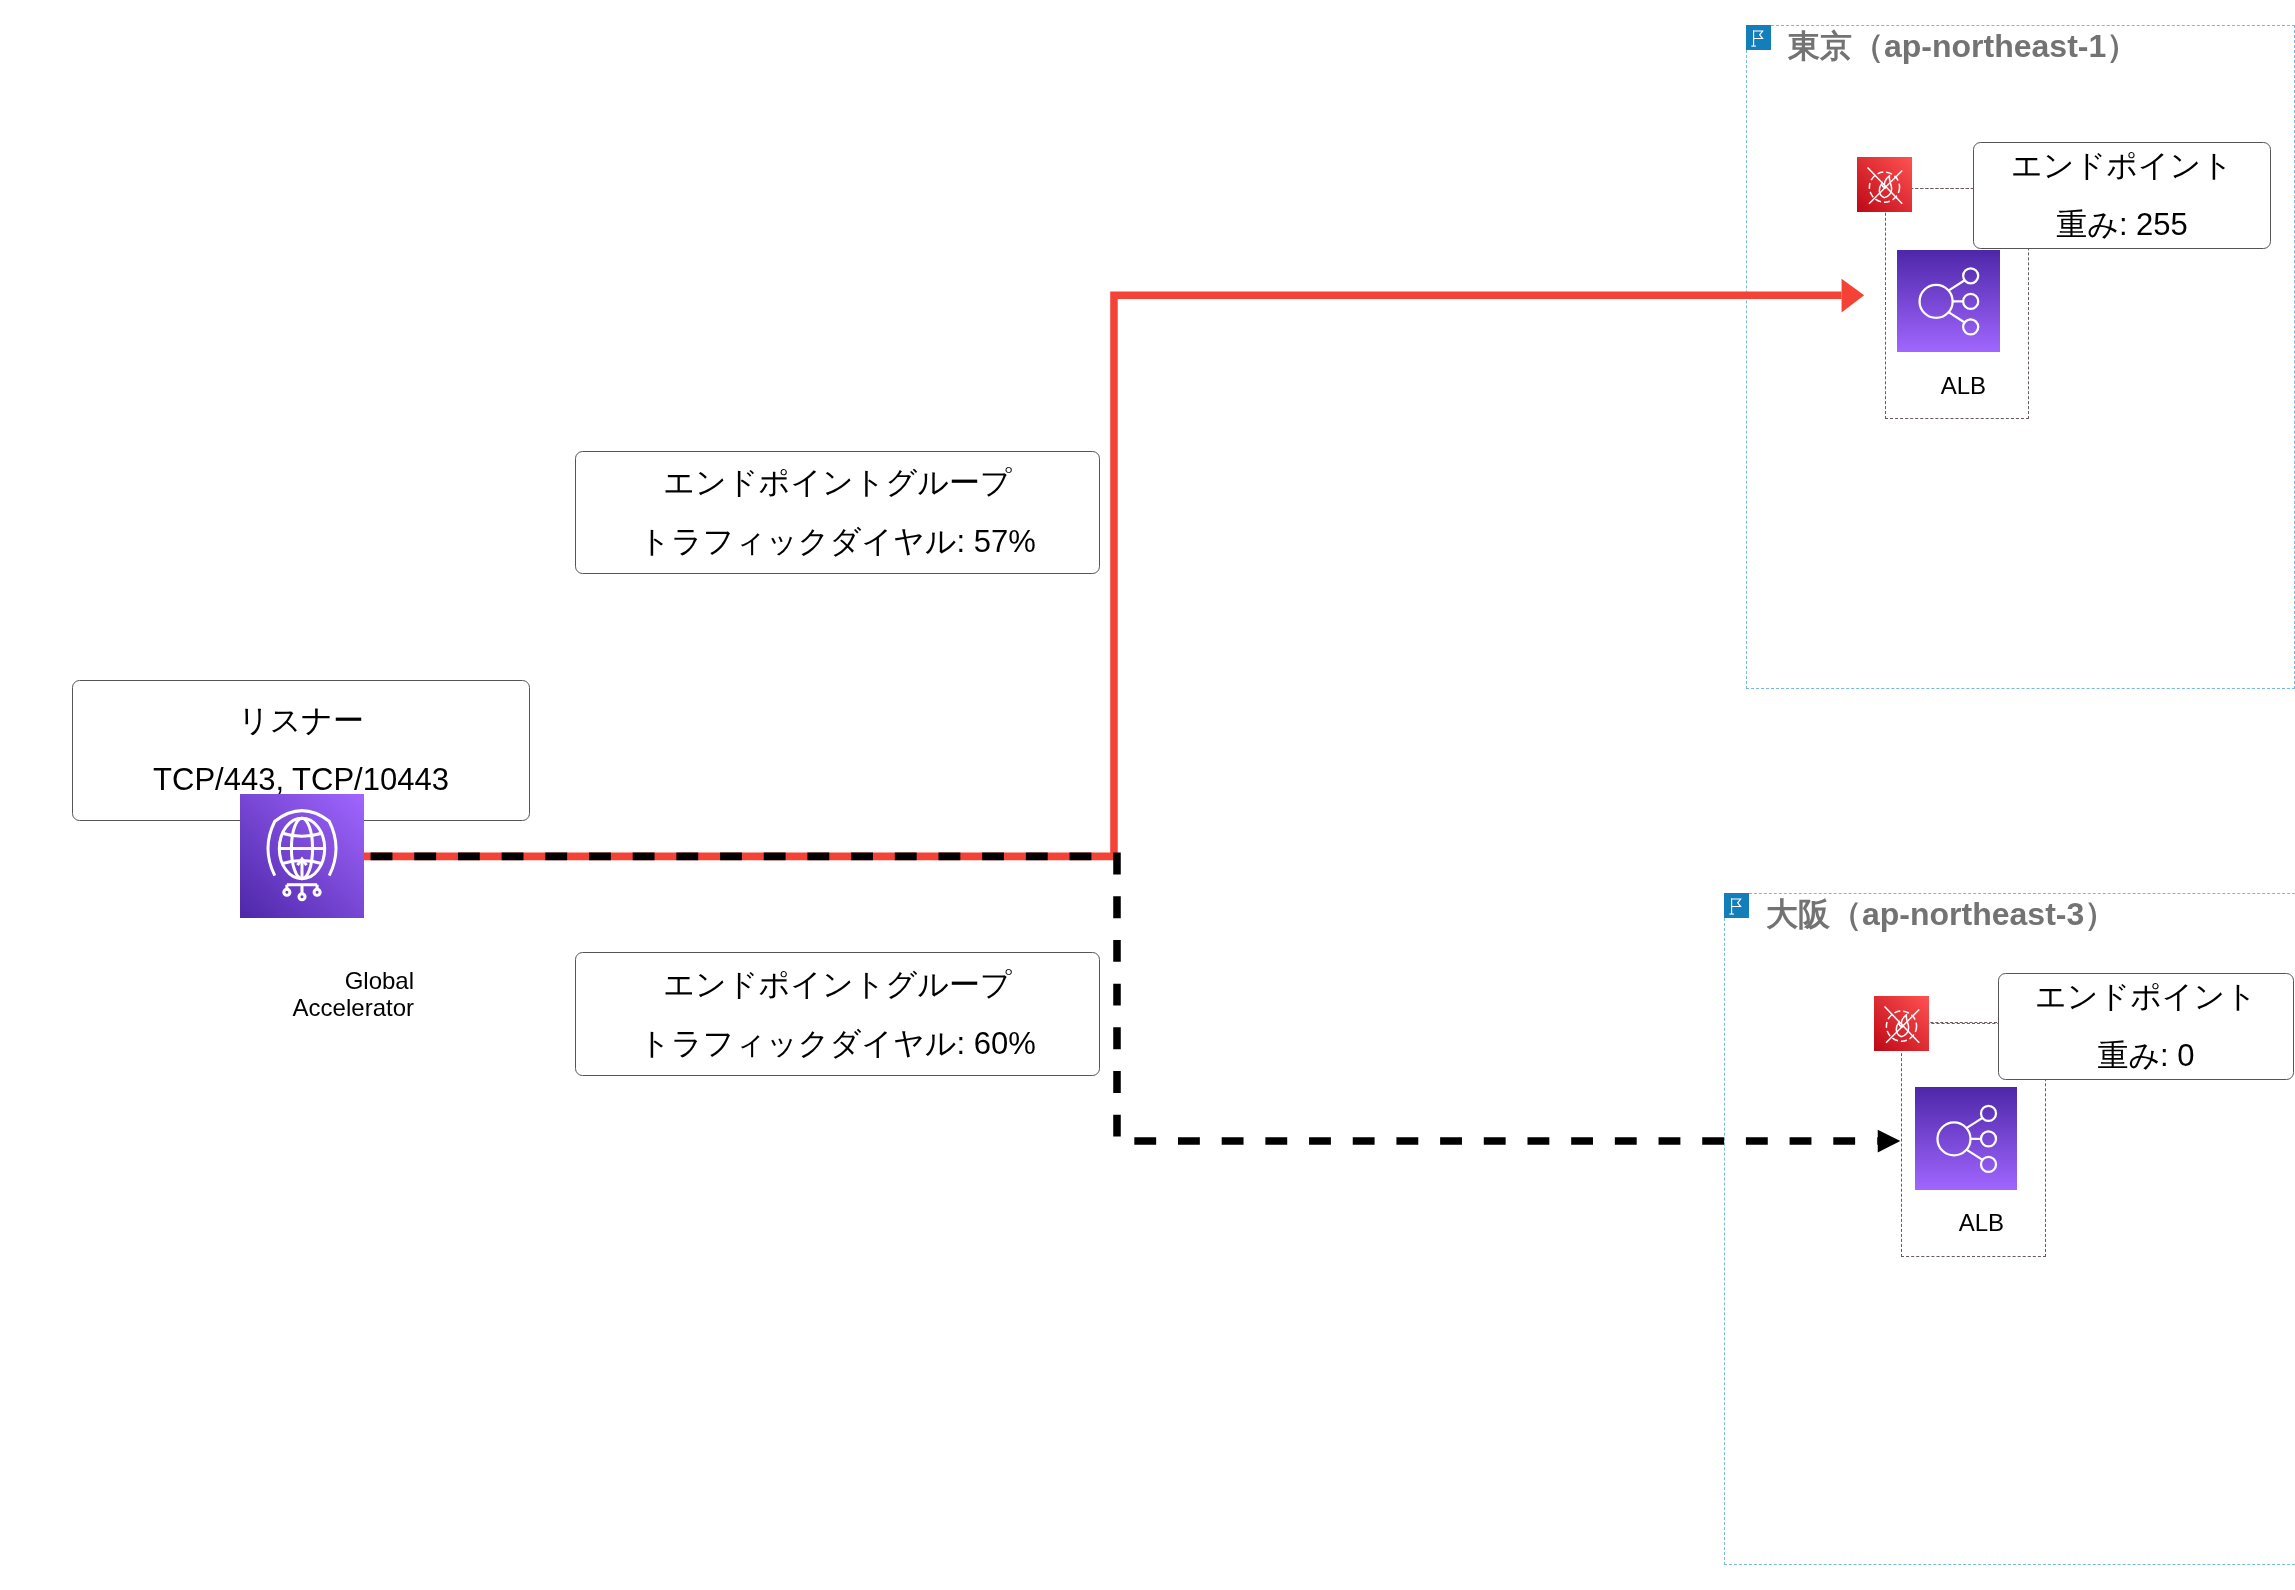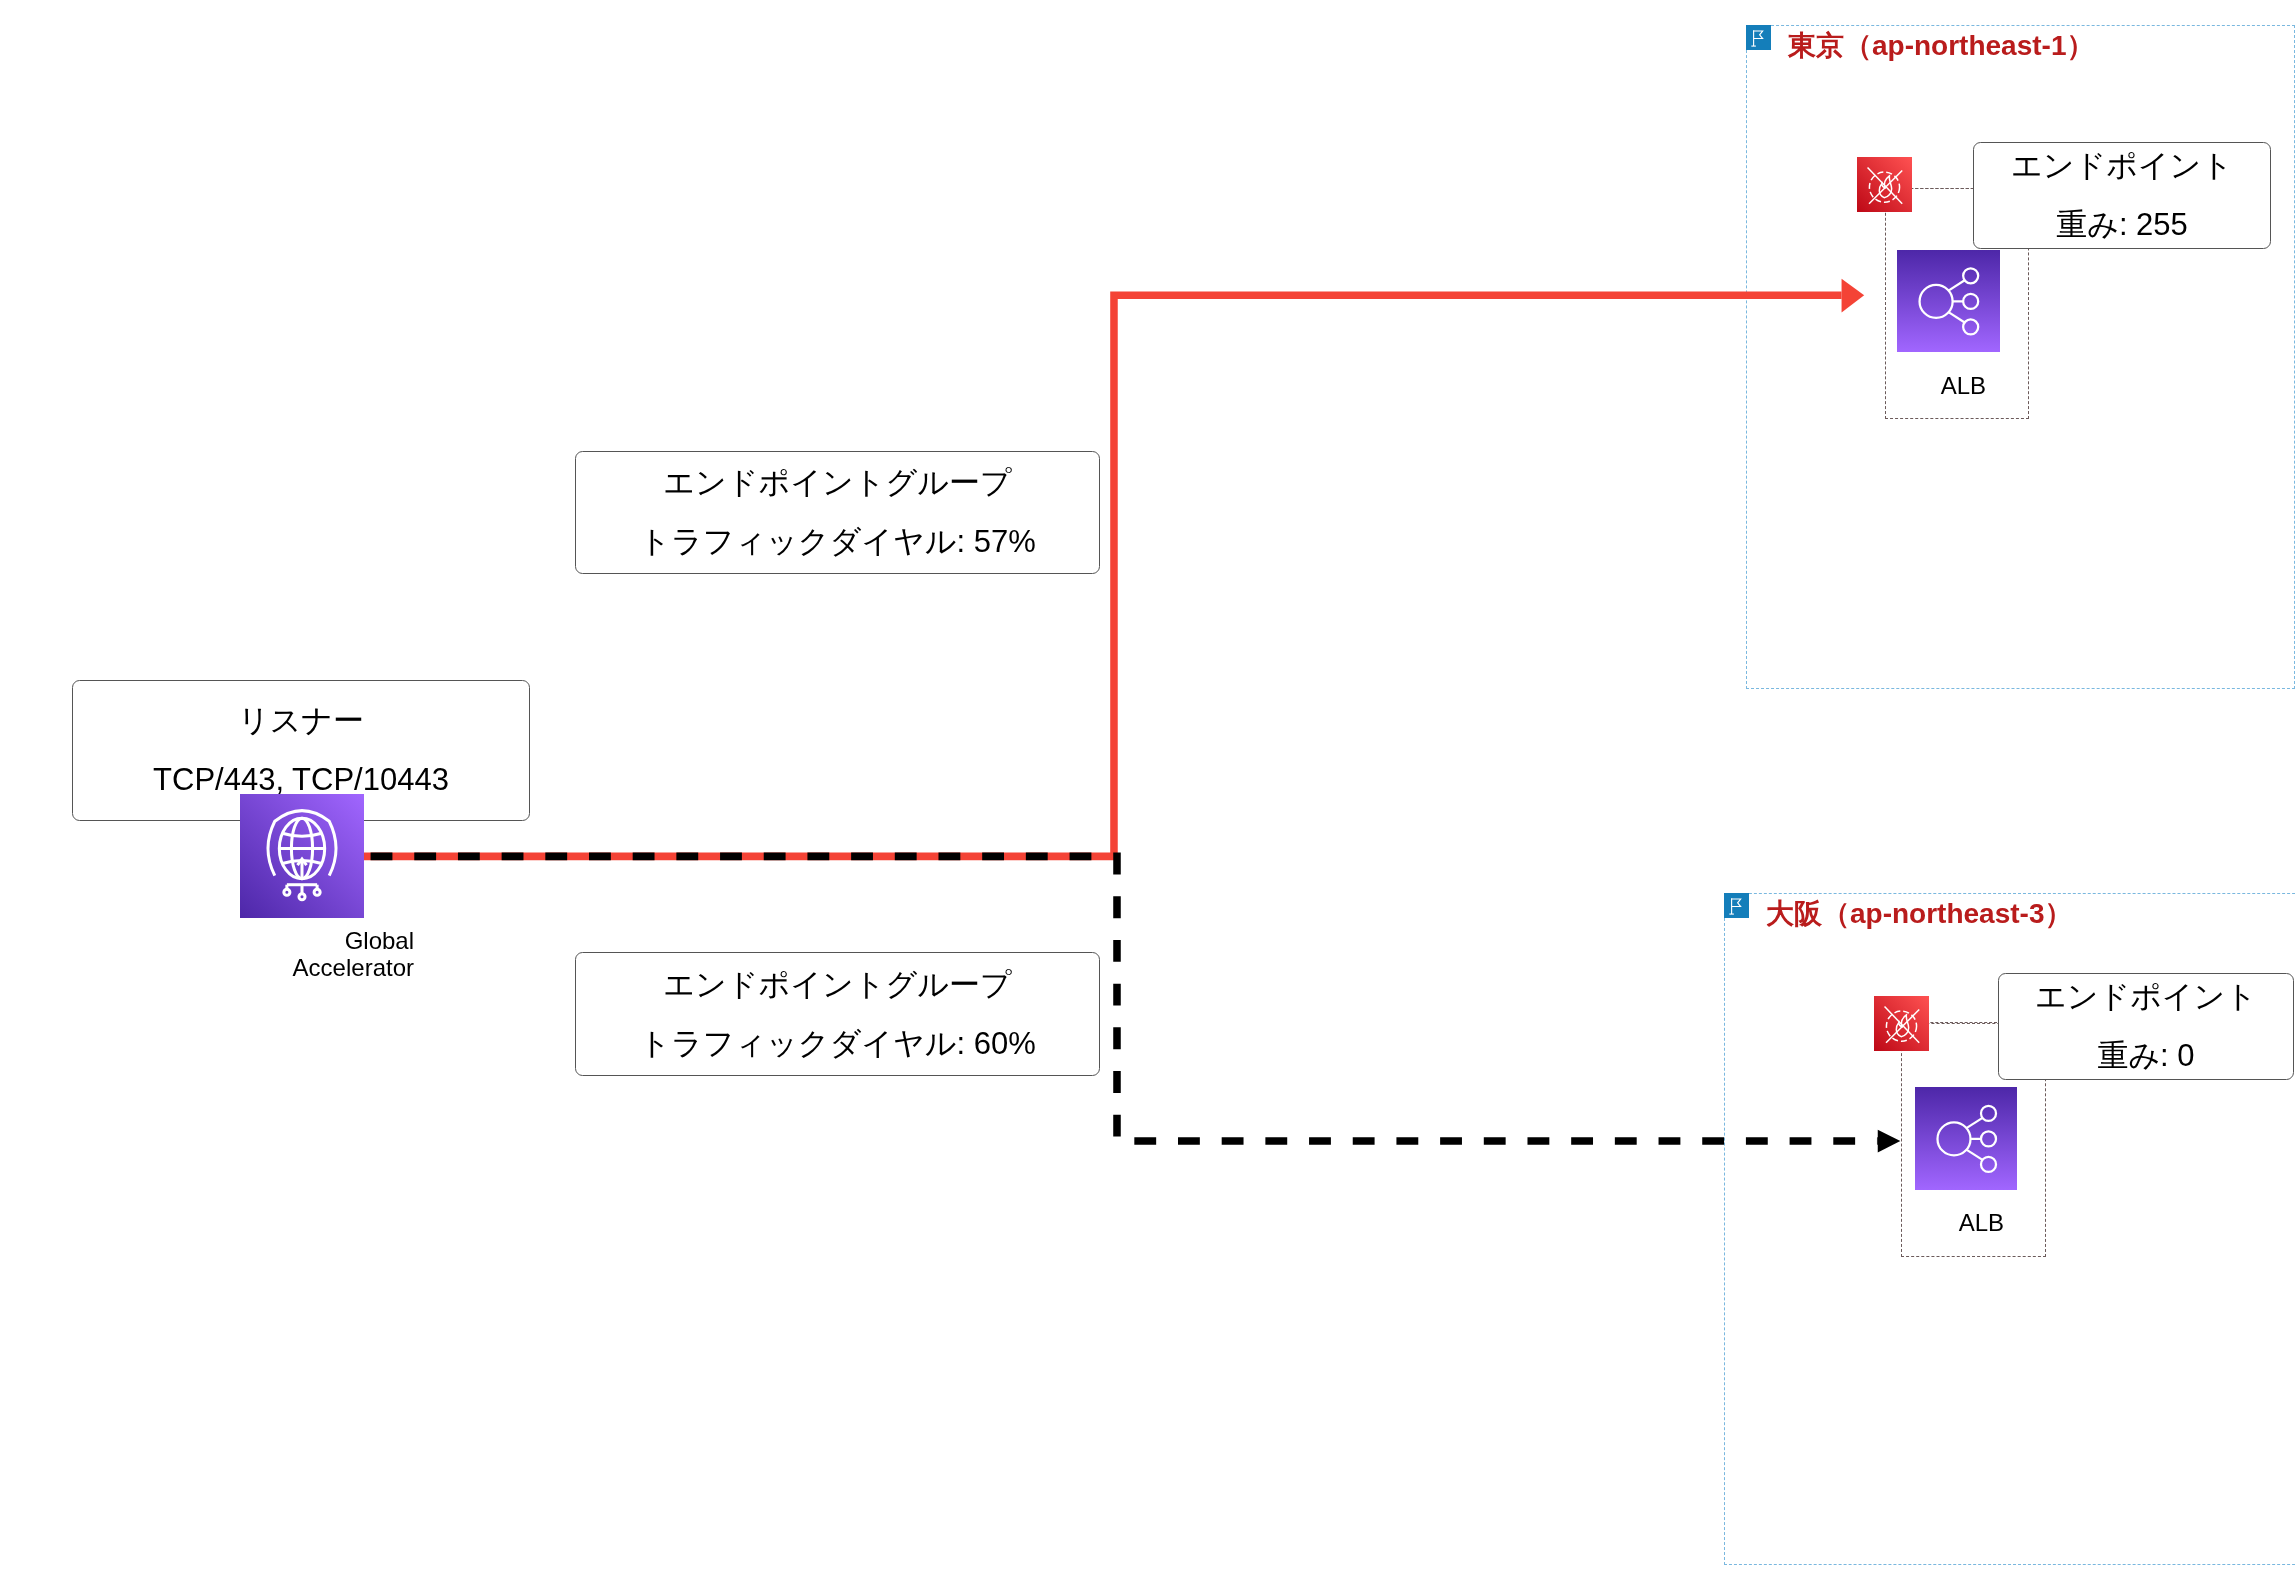--- a/index.html
+++ b/index.html
@@ -1,21 +1,21 @@
 <!DOCTYPE html>
 <html style="font-size:12px"><head>
   <meta charset="utf-8">
   <style>
     html, body { margin: 0; padding: 0; background: #ffffff; }
     body { width: 2295px; height: 1590px; position: relative; overflow: hidden;
            font-family: "Liberation Sans", "DejaVu Sans", sans-serif; color: #000; }
     .abs { position: absolute; box-sizing: border-box; }
     .region { border: 1.5px dashed #7ab8df; }
     .region-flag { width: 25px; height: 25.6px; background: #147eba; left: -1.5px; top: -1.5px; }
-    .region-title { font-weight: bold; color: #b91c1c; font-size: 28px; line-height: 36px; white-space: nowrap; }
+    .region-title { font-weight: bold; color: #737373; font-size: 32px; line-height: 36px; white-space: nowrap; }
     .note { background: #fff; border: 1.5px solid #555; border-radius: 7.5px;
             display: flex; flex-direction: column; align-items: center; justify-content: center;
             text-align: center; font-size: 31px; line-height: 36px; gap: 23px; }
     .note span { display: block; white-space: nowrap; }
     .icon-purple { background: linear-gradient(45deg, #4d27a8 0%, #a166ff 100%); }
     .icon-purple-v { background: linear-gradient(0deg, #a166ff 0%, #4d27a8 100%); }
     .icon-red { background: linear-gradient(45deg, #bd0816 0%, #ff5252 100%); }
     .icon-label { text-align: right; font-size: 24px; line-height: 27px; white-space: nowrap; }
     .group-dotted { border: 1.5px dashed #6b5a5a; }
     svg { position: absolute; left: 0; top: 0; overflow: visible; }
@@ -79,21 +79,21 @@
       <line x1="62" y1="120" x2="102" y2="120"></line>
       <line x1="62" y1="120" x2="62" y2="126"></line>
       <line x1="102" y1="120" x2="102" y2="126"></line>
       <line x1="82" y1="120" x2="82" y2="132"></line>
       <circle cx="62" cy="130" r="4"></circle>
       <circle cx="102" cy="130" r="4"></circle>
       <circle cx="82" cy="136" r="4"></circle>
     </g>
   </svg>
 </div>
-<div class="abs icon-label" style="left:188px; top:927px; width:226px;">
+<div class="abs icon-label" style="left:188px; top:967px; width:226px;">
   <div>Global</div>
   <div>Accelerator</div>
 </div>
 
 <div class="abs note" style="left:575px; top:451px; width:525px; height:123px;">
   <span>エンドポイントグループ</span>
   <span>トラフィックダイヤル: 57%</span>
 </div>
 <div class="abs note" style="left:575px; top:952px; width:525px; height:124px;">
   <span>エンドポイントグループ</span>

